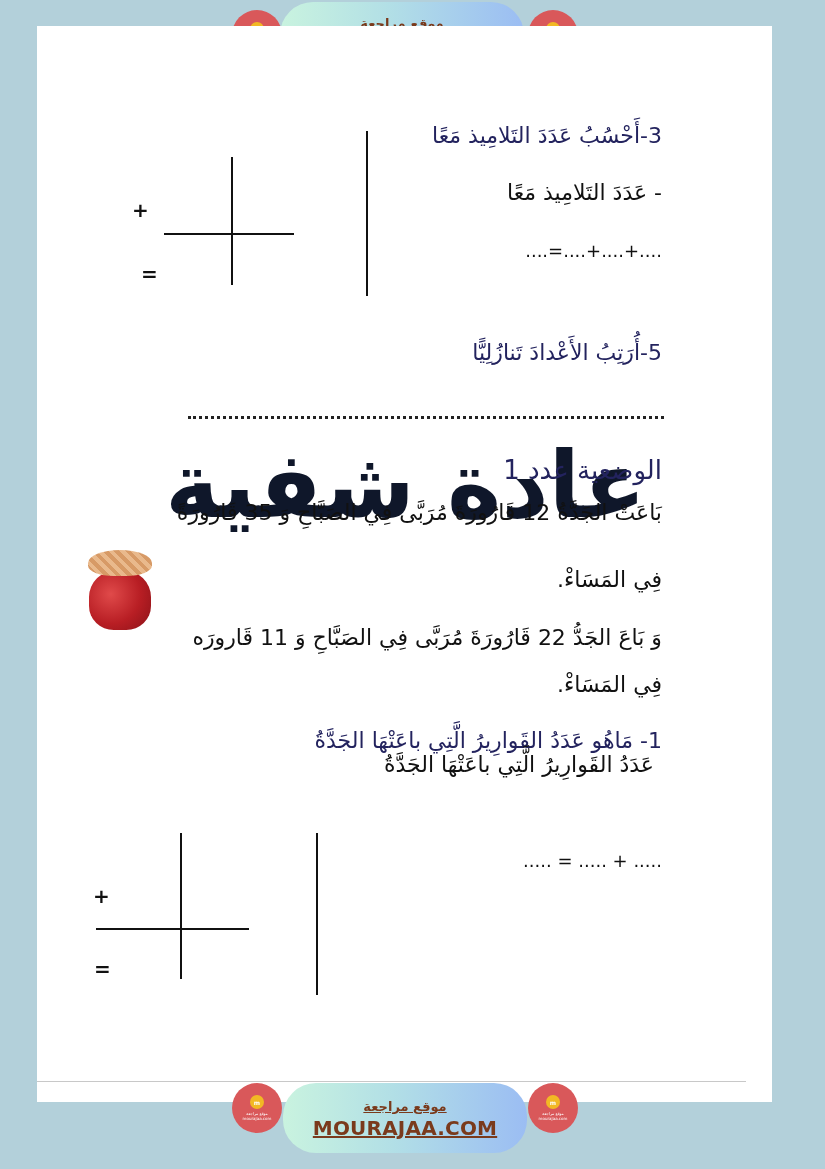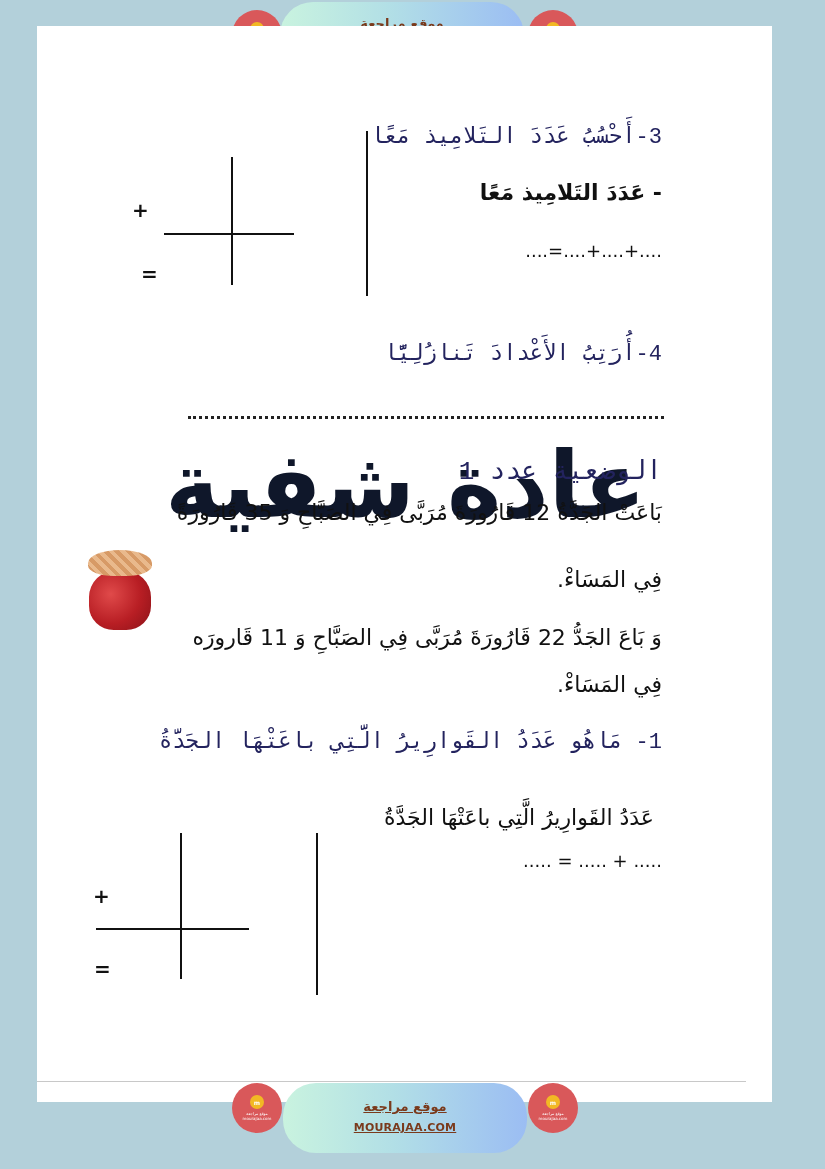--- a/index.html
+++ b/index.html
@@ -18,35 +18,35 @@
   }
   
   .banner {
     position: absolute; width: 244px; height: 66px; border-radius: 33px;
     background: linear-gradient(90deg, #c9f3df 0%, #b2dfe6 45%, #9bbdf3 100%);
     display: flex; flex-direction: column; align-items: center; justify-content: center;
     color: #7a3a1c; font-weight: bold; text-decoration: underline;
     font-family: "DejaVu Sans", sans-serif;
   }
   .banner .ar { font-size: 13px; line-height: 20px; direction: rtl; }
-  .banner .en { font-size: 11px; line-height: 22px; letter-spacing: 0.2px; }
+  .banner .en { font-size: 20px; line-height: 22px; letter-spacing: 0.2px; }
   .logo {
     position: absolute; width: 50px; height: 50px; border-radius: 50%;
     background: #d9585a; display: flex; flex-direction: column; align-items: center; justify-content: center;
   }
   .logo .dot {
     width: 14px; height: 14px; border-radius: 50%; background: #f2b824;
     display: flex; align-items: center; justify-content: center;
     font-size: 6px; color: #fff; font-weight: bold;
   }
   .logo .tiny { font-size: 4px; color: #fff; line-height: 5px; margin-top: 2px; text-align: center; }
 
   
   .rtl { position: absolute; direction: rtl; text-align: right; white-space: nowrap; }
-  .q-title { color: #23235e; font-size: 22px; font-family: Liberation Mono, monospace; }
+  .q-title { color: #23235e; font-size: 22px; }
   .body-txt { color: #111; font-size: 22px; }
   .dots-eq { color: #111; font-size: 18px; direction: ltr; }
   .sym { position: absolute; font-size: 20px; font-weight: bold; color: #111; }
   .line { position: absolute; background: #111; }
   .dotted-line {
     position: absolute; left: 188px; top: 416px; width: 476px; height: 0;
     border-top: 3px dotted #222;
   }
   .watermark {
     position: absolute; left: 165px; top: 432px; direction: rtl;
@@ -78,45 +78,45 @@
 <div class="logo" style="left:528px; top:10px;">
   <div class="dot">m</div>
   <div class="tiny">موقع مراجعة mourajaa.com</div>
 </div>
 
 <div class="page"></div>
 
 <div class="watermark">عادة شفية</div>
 
 <div class="rtl q-title" style="right:163px; top:123px;">3-أَحْسُبُ عَدَدَ التَلامِيذ مَعًا</div>
-<div class="rtl body-txt" style="right:163px; top:180px;font-weight:bold;">- عَدَدَ التَلامِيذ مَعًا</div>
+<div class="rtl body-txt" style="right:163px; top:180px;">- عَدَدَ التَلامِيذ مَعًا</div>
 <div class="rtl dots-eq" style="right:163px; top:240px;">....=....+....+....</div>
 
 <div class="sym" style="left:132px; top:198px;">+</div>
 <div class="sym" style="left:141px; top:262px;">=</div>
 <div class="line" style="left:164px; top:233px; width:130px; height:2px;"></div>
 <div class="line" style="left:231px; top:157px; width:2px; height:128px;"></div>
 <div class="line" style="left:366px; top:131px; width:2px; height:165px;"></div>
 
-<div class="rtl q-title" style="right:163px; top:340px;">4-أُرَتِبُ الأَعْدادَ تَنازُلِيًّا</div>
+<div class="rtl q-title" style="right:163px; top:340px;">5-أُرَتِبُ الأَعْدادَ تَنازُلِيًّا</div>
 <div class="dotted-line"></div>
 
 <div class="rtl q-title" style="right:163px; top:455px; font-size:26px;">الوضعية عدد 1</div>
 <div class="rtl body-txt" style="right:163px; top:500px;">بَاعَتْ الجَدَّةُ 12 قَارُورَةَ مُرَبَّى فِي الصَبَّاحِ وَ 35 قَارُورَةً</div>
 <div class="rtl body-txt" style="right:163px; top:567px;">فِي المَسَاءْ.</div>
 <div class="rtl body-txt" style="right:163px; top:625px;">وَ بَاعَ الجَدُّ 22 قَارُورَةَ مُرَبَّى فِي الصَبَّاحِ وَ 11 قَارورَه</div>
 <div class="rtl body-txt" style="right:163px; top:672px;">فِي المَسَاءْ.</div>
 
 <div class="jar">
   <div class="body"></div>
   <div class="lid"></div>
 </div>
 
 <div class="rtl q-title" style="right:163px; top:728px;margin-left:32px;">1- مَاهُو عَدَدُ القَوارِيرُ الَّتِي باعَتْهَا الجَدَّةُ</div>
-<div class="rtl body-txt" style="right:171px; top:805px;">عَدَدُ القَوارِيرُ الَّتِي باعَتْهَا الجَدَّةُ</div>
+<div class="rtl body-txt" style="right:171px; top:752px;">عَدَدُ القَوارِيرُ الَّتِي باعَتْهَا الجَدَّةُ</div>
 <div class="rtl dots-eq" style="right:163px; top:850px;">..... = ..... + .....</div>
 
 <div class="sym" style="left:93px; top:884px;">+</div>
 <div class="sym" style="left:94px; top:957px;">=</div>
 <div class="line" style="left:96px; top:928px; width:153px; height:2px;"></div>
 <div class="line" style="left:180px; top:833px; width:2px; height:146px;"></div>
 <div class="line" style="left:316px; top:833px; width:2px; height:162px;"></div>
 
 <div class="footer-rule"></div>
 

